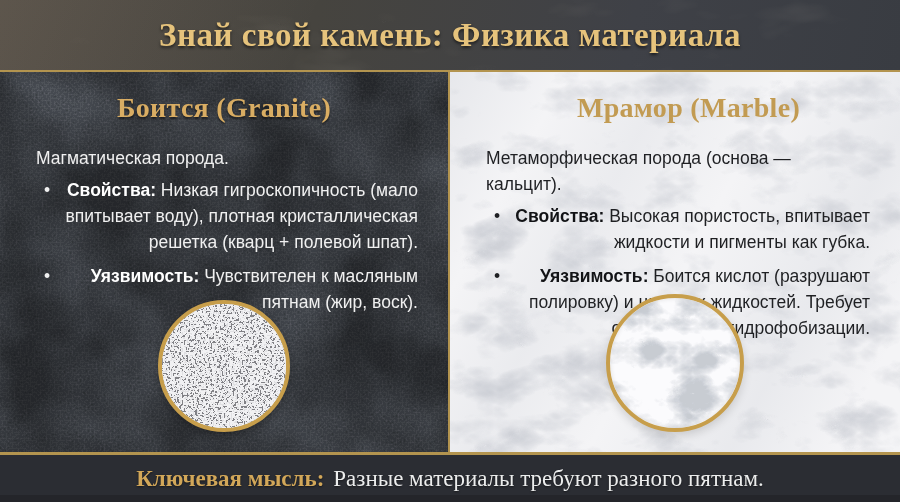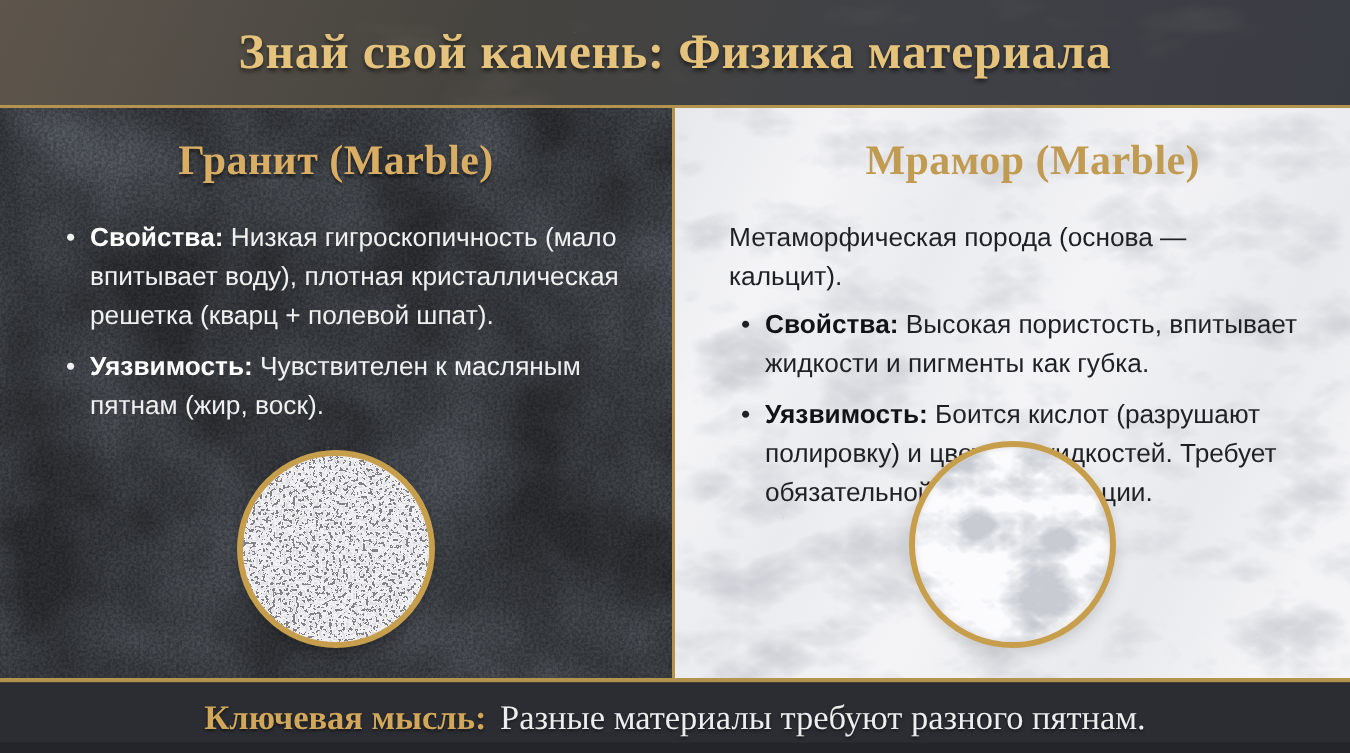--- a/index.html
+++ b/index.html
@@ -44,21 +44,21 @@
     letter-spacing:0.3px;
   }
   .granite .panel-title { color:#d9ad63; text-shadow:0 2px 2px rgba(0,0,0,0.5); }
   .marble  .panel-title { color:#c29b52;padding-left:27px; }
 
   .panel-body { position:relative; padding:19px 30px 0 36px; font-size:17.5px; line-height:26px; }
   .granite .panel-body { color:#f0f0f0; }
   .marble  .panel-body { color:#1f2023; }
   .panel-body .intro { margin-bottom:6px; }
   .panel-body ul { list-style:none; }
-  .panel-body li { position:relative; padding-left:24px; margin-bottom:8px; }
+  .panel-body li { position:relative; padding-left:24px; margin-bottom:8px;text-align:right; }
   .panel-body li::before { content:"\2022"; position:absolute; left:8px; }
   .granite .panel-body b { color:#ffffff; }
   .marble  .panel-body b { color:#121316; }
 
   
   .sample {
     position:absolute; left:50%; transform:translateX(-50%);
     border-radius:50%; border:4px solid #c79e4b; overflow:hidden;
     box-shadow:0 4px 10px rgba(0,0,0,0.30), inset 0 0 6px rgba(0,0,0,0.25);
   }
@@ -112,22 +112,23 @@
           </filter>
           <filter id="fGranCloud" x="0" y="0" width="100%" height="100%">
             <feTurbulence type="fractalNoise" baseFrequency="0.012" numOctaves="3" seed="3"></feTurbulence>
             <feColorMatrix type="matrix" values="0 0 0 0 0  0 0 0 0 0  0 0 0 0 0  0.7 0.7 0.7 0 -0.35"></feColorMatrix>
           </filter>
         </defs>
         <rect width="100%" height="100%" filter="url(#fGranPanel)"></rect>
         <rect width="100%" height="100%" filter="url(#fGranCloud)" opacity="0.55"></rect>
       </svg>
 
-      <h2 class="panel-title">Гранит (Marble)</h2>
+      <h2 class="panel-title">Боится (Granite)</h2>
       <div class="panel-body">
+        <p class="intro">Магматическая порода.</p>
         <ul>
           <li>
             <b>Свойства:</b>
             <span>Низкая гигроскопичность (мало впитывает воду), плотная кристаллическая решетка (кварц + полевой шпат).</span>
           </li>
           <li>
             <b>Уязвимость:</b>
             <span>Чувствителен к масляным пятнам (жир, воск).</span>
           </li>
         </ul>

